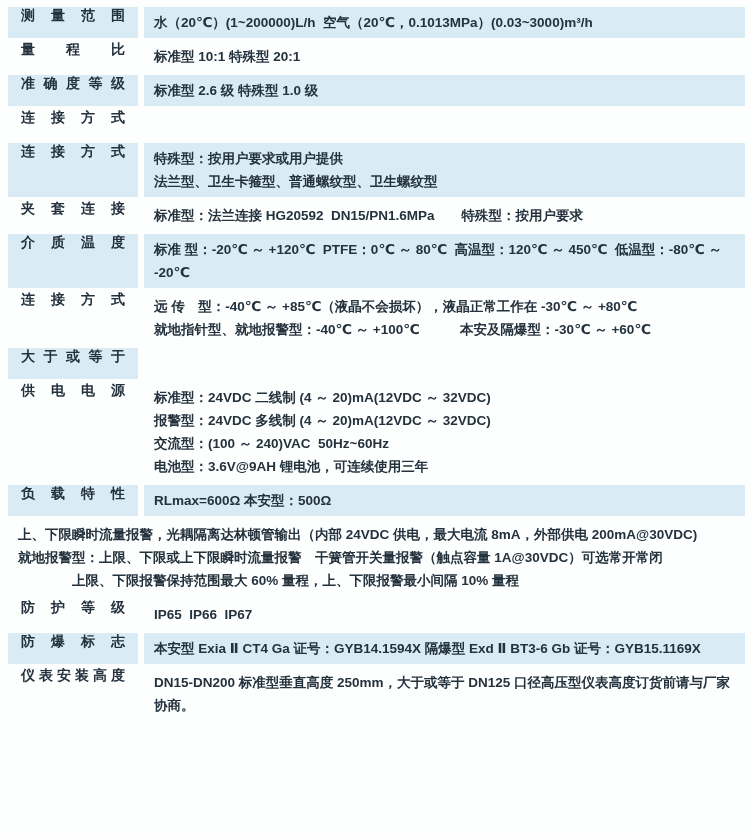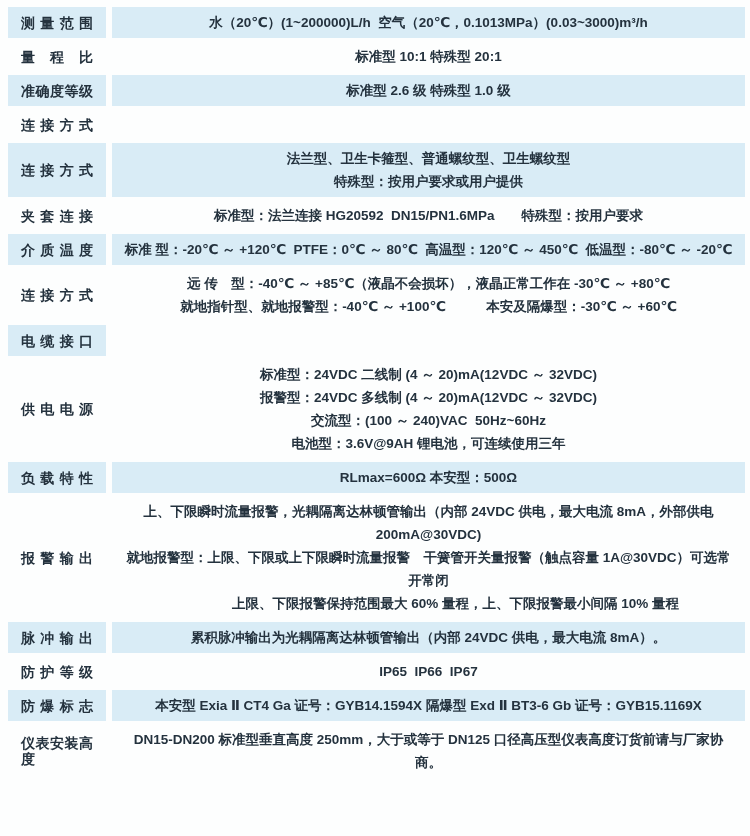--- a/index.html
+++ b/index.html
@@ -22,45 +22,44 @@
     display:flex;
     gap:6px;
     min-height:31px;
   }
   .spec-row.shaded .label-cell,
   .spec-row.shaded .content-cell{
     background:#d9ecf6;
   }
   .label-cell{
     flex:none;
-    width:98px;
+    width:130px;
     box-sizing:border-box;
     padding:0 13px;
     display:flex;
-    align-items:center;
+    align-items:flex-start;
   }
   .label-text{
     flex:1;
     font-size:14px;
     font-weight:bold;
     letter-spacing:0;
     text-align:justify;
     text-align-last:justify;
     text-justify:inter-character;
     line-height:16px;
     color:#24323e;
   }
   .content-cell{
     flex:1;
     box-sizing:border-box;
     padding:4px 10px;
     display:flex;
     flex-direction:column;
     justify-content:center;
-    text-align:center;
   }
   .content-line{
     font-size:13.5px;
     font-weight:600;
     line-height:23px;
     white-space:pre-wrap;
     color:#24323e;
   }
 </style>
 </head>
@@ -94,22 +93,22 @@
     <div class="spec-row">
       <div class="label-cell">
         <div class="label-text">连接方式</div>
       </div>
     </div>
     <div class="spec-row shaded">
       <div class="label-cell">
         <div class="label-text">连接方式</div>
       </div>
       <div class="content-cell">
+        <div class="content-line">特殊型：按用户要求或用户提供</div>
         <div class="content-line">法兰型、卫生卡箍型、普通螺纹型、卫生螺纹型</div>
-        <div class="content-line">特殊型：按用户要求或用户提供</div>
       </div>
     </div>
     <div class="spec-row">
       <div class="label-cell">
         <div class="label-text">夹套连接</div>
       </div>
       <div class="content-cell">
         <div class="content-line">标准型：法兰连接 HG20592  DN15/PN1.6MPa　　特殊型：按用户要求</div>
       </div>
     </div>
@@ -125,21 +124,21 @@
       <div class="label-cell">
         <div class="label-text">连接方式</div>
       </div>
       <div class="content-cell">
         <div class="content-line">远 传　型：-40℃ ～ +85℃（液晶不会损坏），液晶正常工作在 -30℃ ～ +80℃</div>
         <div class="content-line">就地指针型、就地报警型：-40℃ ～ +100℃　　　本安及隔爆型：-30℃ ～ +60℃</div>
       </div>
     </div>
     <div class="spec-row shaded">
       <div class="label-cell">
-        <div class="label-text">电缆接口</div>
+        <div class="label-text">大于或等于</div>
       </div>
     </div>
     <div class="spec-row">
       <div class="label-cell">
         <div class="label-text">供电电源</div>
       </div>
       <div class="content-cell">
         <div class="content-line">标准型：24VDC 二线制 (4 ～ 20)mA(12VDC ～ 32VDC)</div>
         <div class="content-line">报警型：24VDC 多线制 (4 ～ 20)mA(12VDC ～ 32VDC)</div>
         <div class="content-line">交流型：(100 ～ 240)VAC  50Hz~60Hz</div>
@@ -148,35 +147,24 @@
     </div>
     <div class="spec-row shaded">
       <div class="label-cell">
         <div class="label-text">负载特性</div>
       </div>
       <div class="content-cell">
         <div class="content-line">RLmax=600Ω 本安型：500Ω</div>
       </div>
     </div>
     <div class="spec-row">
-      <div class="label-cell">
-        <div class="label-text">报警输出</div>
-      </div>
       <div class="content-cell">
         <div class="content-line">上、下限瞬时流量报警，光耦隔离达林顿管输出（内部 24VDC 供电，最大电流 8mA，外部供电 200mA@30VDC)</div>
         <div class="content-line">就地报警型：上限、下限或上下限瞬时流量报警　干簧管开关量报警（触点容量 1A@30VDC）可选常开常闭</div>
         <div class="content-line">　　　　上限、下限报警保持范围最大 60% 量程，上、下限报警最小间隔 10% 量程</div>
-      </div>
-    </div>
-    <div class="spec-row shaded">
-      <div class="label-cell">
-        <div class="label-text">脉冲输出</div>
-      </div>
-      <div class="content-cell">
-        <div class="content-line">累积脉冲输出为光耦隔离达林顿管输出（内部 24VDC 供电，最大电流 8mA）。</div>
       </div>
     </div>
     <div class="spec-row">
       <div class="label-cell">
         <div class="label-text">防护等级</div>
       </div>
       <div class="content-cell">
         <div class="content-line">IP65  IP66  IP67</div>
       </div>
     </div>

